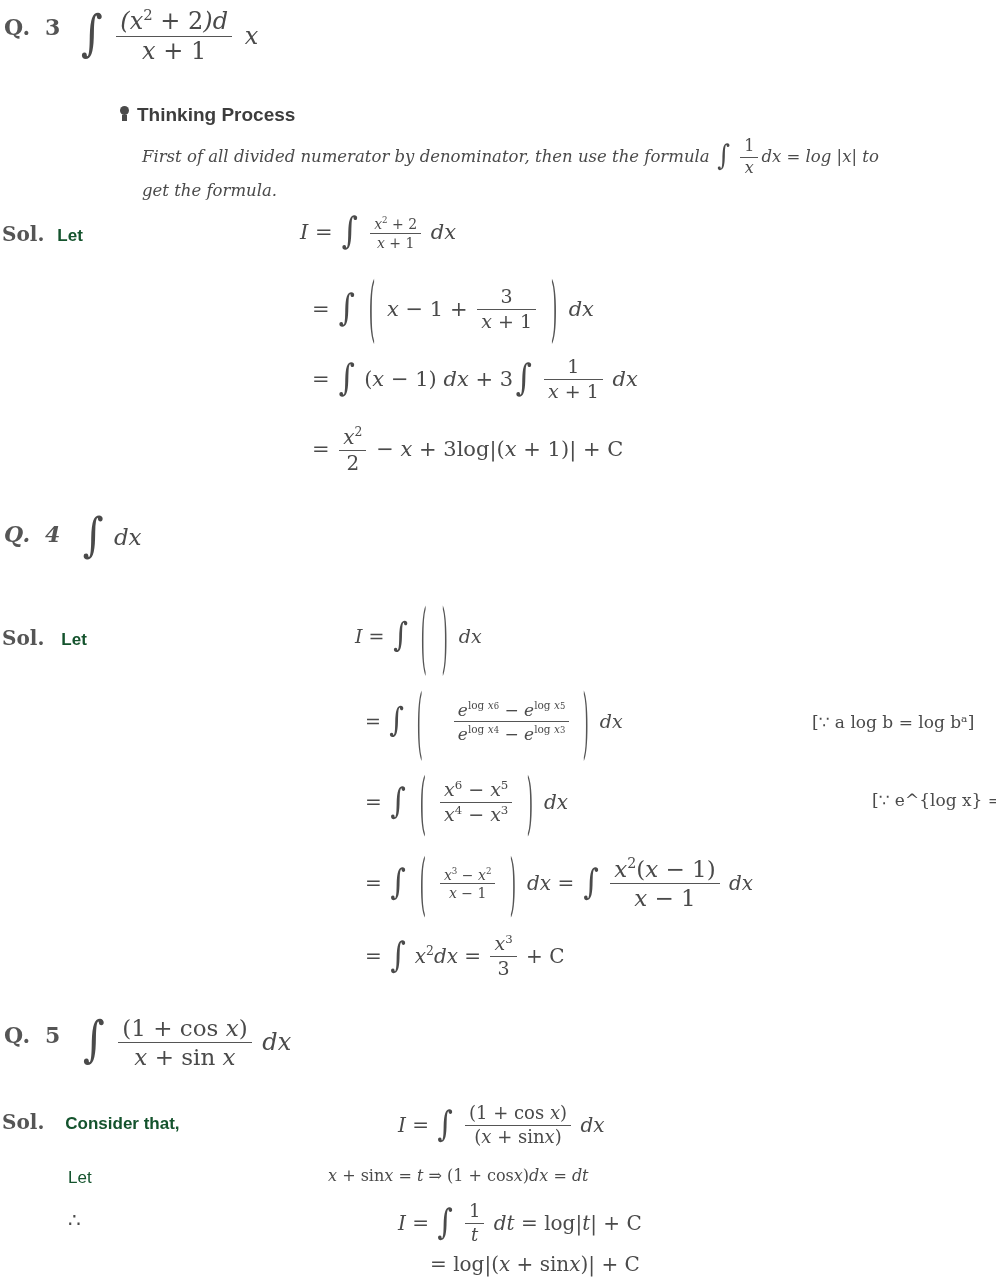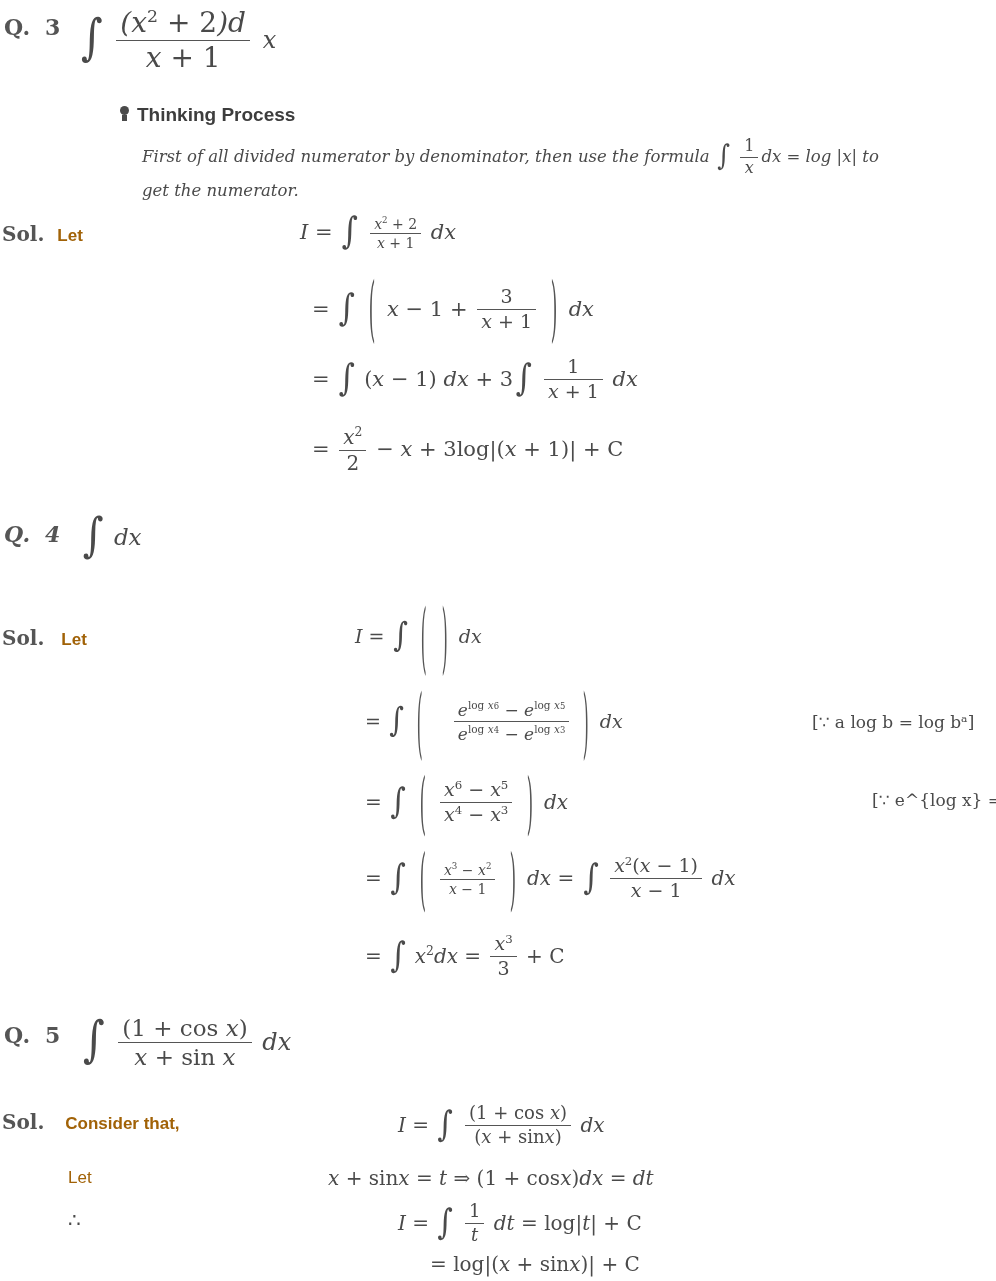--- a/index.html
+++ b/index.html
@@ -35,21 +35,21 @@
   }
   .sol {
     font-family: "DejaVu Serif", serif;
     font-weight: bold;
     font-size: 20px;
     color: #555;
   }
   .plain {
     font-family: "Liberation Sans", sans-serif;
     font-size: 17px;
-    color: #a16207;
+    color: #14532d;
   }
   
   .intg {
     font-family: "DejaVu Serif", serif;
     font-style: normal;
     font-size: 2.05em;
     line-height: 0.6;
     display: inline-block;
     transform: translateY(0.13em) scaleX(0.85);
     margin: 0 1px;
@@ -138,41 +138,41 @@
 <body>
 
 <div class="page">
 
   <div class="abs qlabel" style="left:4px; top:14px;">
     <span>Q.</span>
     <span style="margin-left:6px;">3</span>
   </div>
   <div class="abs math" style="left:78px; top:8px; font-size:24px;">
     <span class="intg">∫</span>
-    <span class="frac" style="font-size:28px;">
+    <span class="frac" style="font-size:24px;">
       <span class="num">(<span class="math">x</span><sup class="en">2</sup> <span class="upr">+</span> <span class="upr">2</span>)<span class="math">d</span></span>
       <span class="den"><span class="math">x</span> <span class="upr">+</span> <span class="upr">1</span></span>
     </span>
     <span class="math" style="margin-left:2px;">x</span>
   </div>
 
   <div class="abs tp-head" style="left:118px; top:104px;">
     <span class="bulb"></span><span>Thinking Process</span>
   </div>
   <div class="abs tp-text" style="left:142px; top:138px; width:805px;">
     <span>First of all divided numerator by denominator, then use the formula</span>
     <span class="math" style="font-style:normal; display:inline-block; vertical-align:middle;">
       <span class="intg-sm">∫</span>
       <span class="frac" style="font-size:16px;">
         <span class="num">1</span>
         <span class="den math">x</span>
       </span>
     </span><span class="tp-text">dx = log |x| to</span>
     <br>
-    <span>get the numerator.</span>
+    <span>get the formula.</span>
   </div>
 
   <div class="abs sol" style="left:2px; top:222px;">
     <span>Sol.</span>
     <span class="plain" style="margin-left:6px;">Let</span>
   </div>
 
   <div class="abs math" style="left:300px; top:216px; font-size:21px;">
     <span>I</span> <span class="upr">=</span>
     <span class="intg-sm">∫</span>
@@ -273,21 +273,21 @@
     <span class="upr">=</span>
     <span class="intg-sm">∫</span>
     <span class="paren big">(</span>
     <span class="frac" style="font-size:14px;">
       <span class="num"><span class="math">x</span><sup class="en">3</sup> <span class="upr">−</span> <span class="math">x</span><sup class="en">2</sup></span>
       <span class="den"><span class="math">x</span> <span class="upr">−</span> <span class="upr">1</span></span>
     </span>
     <span class="paren big">)</span>
     <span class="math">dx</span> <span class="upr">=</span>
     <span class="intg-sm">∫</span>
-    <span class="frac" style="font-size:19px;">
+    <span class="frac" style="font-size:23px;">
       <span class="num"><span class="math">x</span><sup class="en">2</sup><span class="upr">(</span><span class="math">x</span> <span class="upr">−</span> <span class="upr">1)</span></span>
       <span class="den"><span class="math">x</span> <span class="upr">−</span> <span class="upr">1</span></span>
     </span>
     <span class="math">dx</span>
   </div>
 
   <div class="abs math" style="left:365px; top:934px; font-size:20px;">
     <span class="upr">=</span>
     <span class="intg-sm">∫</span>
     <span class="math">x</span><sup class="en">2</sup><span class="math">dx</span> <span class="upr">=</span>
@@ -322,21 +322,21 @@
     <span class="frac" style="font-size:18px;">
       <span class="num"><span class="upr">(1 + cos</span> <span class="math">x</span><span class="upr">)</span></span>
       <span class="den"><span class="upr">(</span><span class="math">x</span> <span class="upr">+</span> <span class="upr">sin</span><span class="math">x</span><span class="upr">)</span></span>
     </span>
     <span class="math">dx</span>
   </div>
 
   <div class="abs plain" style="left:68px; top:1168px;">
     <span>Let</span>
   </div>
-  <div class="abs math" style="left:328px; top:1166px; font-size:20px;">
+  <div class="abs math" style="left:328px; top:1166px; font-size:16px;">
     <span class="math">x</span> <span class="upr">+</span> <span class="upr">sin</span><span class="math">x</span> <span class="upr">=</span> <span class="math">t</span> <span class="upr">⇒</span> <span class="upr">(1 + cos</span><span class="math">x</span><span class="upr">)</span><span class="math">dx</span> <span class="upr">=</span> <span class="math">dt</span>
   </div>
 
   <div class="abs" style="left:68px; top:1208px; font-size:20px; font-family:'DejaVu Serif', serif;">
     <span>∴</span>
   </div>
 
   <div class="abs math" style="left:398px; top:1202px; font-size:20px;">
     <span>I</span> <span class="upr">=</span>
     <span class="intg-sm">∫</span>

